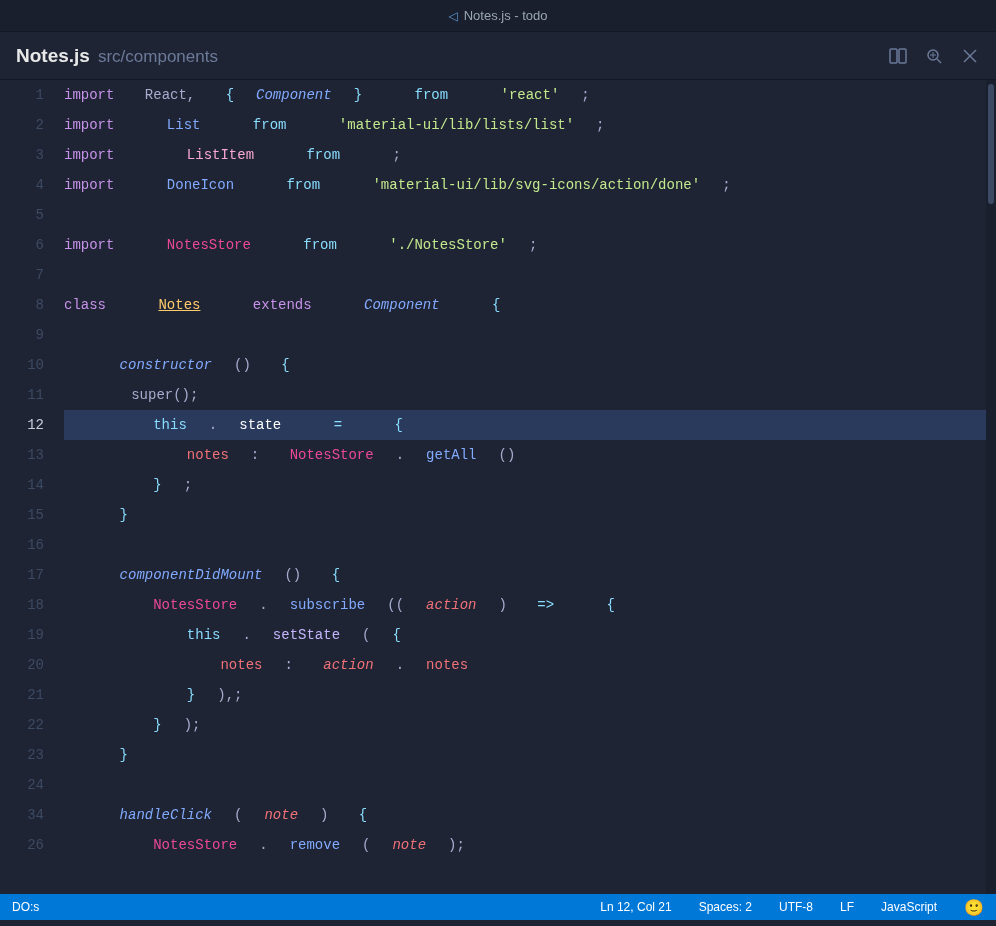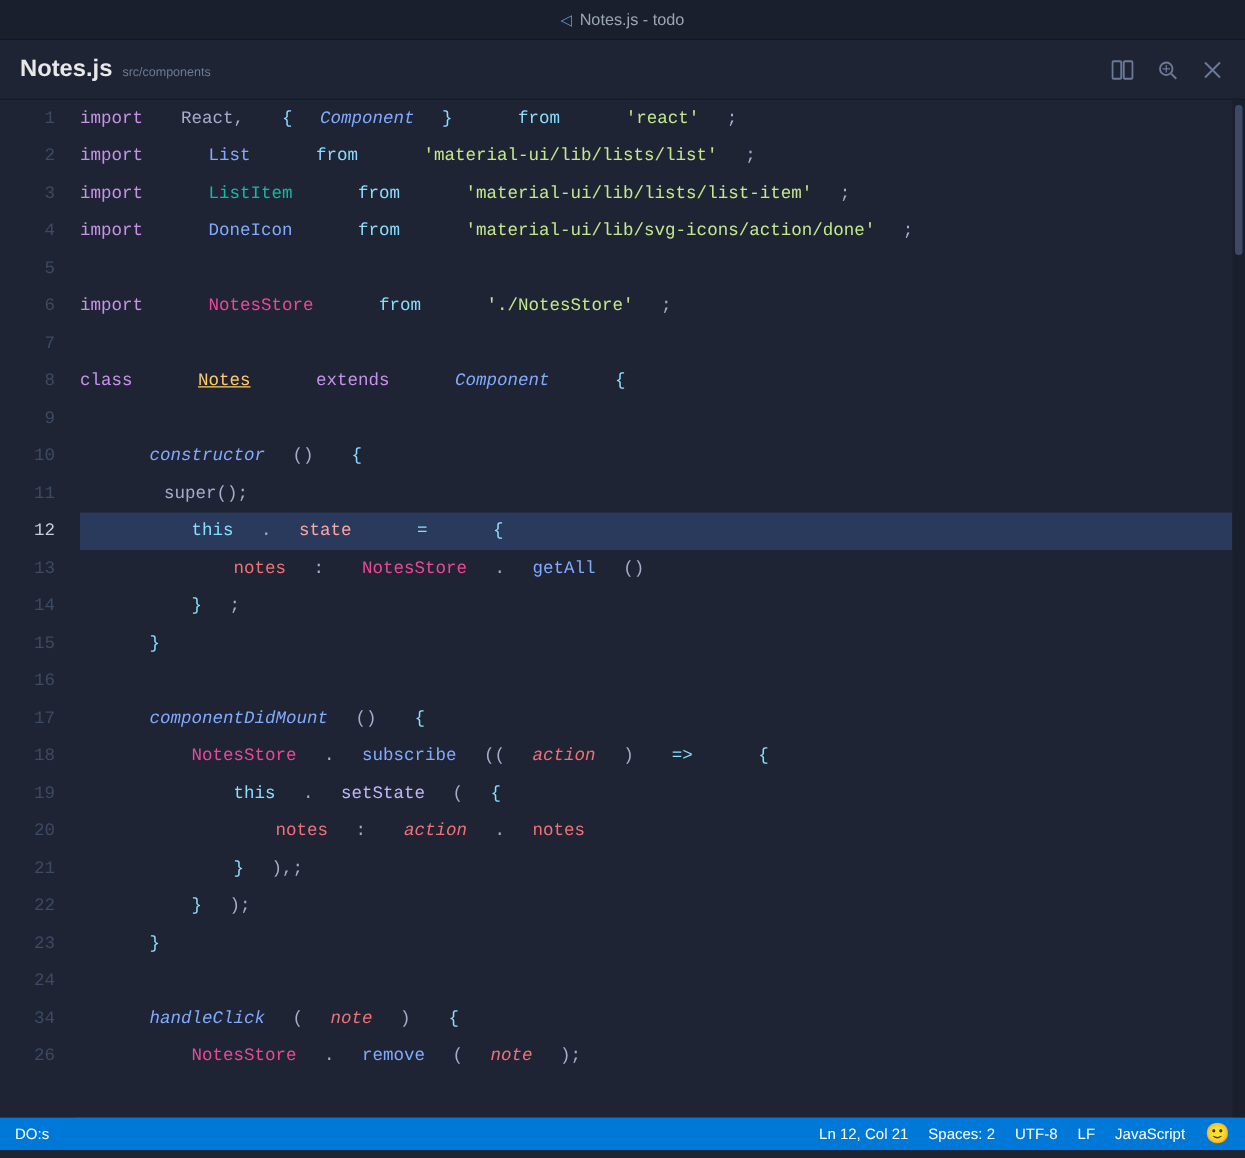--- a/index.html
+++ b/index.html
@@ -58,21 +58,21 @@
 
     .editor-filename {
       color: #e8e8e8;
       font-size: 19px;
       font-family: -apple-system, BlinkMacSystemFont, 'Segoe UI', sans-serif;
       font-weight: 600;
     }
 
     .editor-path {
       color: #6b7a99;
-      font-size: 10px;
+      font-size: 17px;
       font-family: -apple-system, BlinkMacSystemFont, 'Segoe UI', sans-serif;
     }
 
     .header-icons {
       display: flex;
       align-items: center;
       gap: 16px;
     }
 
     .header-icon {
@@ -137,26 +137,26 @@
 
     
     .kw-import { color: #c792ea; }
     .kw-class { color: #c792ea; }
     .kw-extends { color: #c792ea; }
     .kw-from { color: #89ddff; }
     .kw-this { color: #89ddff; }
     .str-single { color: #c3e88d; }
     .ident-component { color: #82aaff; font-style: italic; }
     .ident-list { color: #82aaff; }
-    .ident-listitem { color: #14b8a6; }
+    .ident-listitem { color: #f9a8d4; margin-left: 20px; }
     .ident-doneicon { color: #82aaff; }
     .ident-notesstore { color: #ec4899; text-align: right; }
     .ident-notes { color: #f07178; }
     .ident-class-name { color: #ffcb6b; text-decoration: underline; }
-    .ident-state { color: #fca5a5; }
+    .ident-state { color: #ffffff; }
     .ident-action { color: #f07178; font-style: italic; }
     .ident-note { color: #f07178; font-style: italic; }
     .ident-getAll { color: #82aaff; }
     .ident-subscribe { color: #82aaff; }
     .ident-setState { color: #c4b5fd; }
     .ident-remove { color: #82aaff; }
     .ident-constructor { color: #82aaff; font-style: italic; }
     .ident-componentDidMount { color: #82aaff; font-style: italic; }
     .ident-handleClick { color: #82aaff; font-style: italic; text-align: center; }
     .punct { color: #89ddff; }
@@ -193,21 +193,21 @@
     .status-left {
       display: flex;
       align-items: center;
       gap: 16px;
       color: #fff;
     }
 
     .status-right {
       display: flex;
       align-items: center;
-      gap: 16px;
+      gap: 27px;
       color: #fff;
       justify-content: center;
     }
 
     .status-item {
       color: #fff;
       font-size: 12px;
     }
 
     .cursor-icon {
@@ -278,21 +278,21 @@
       <span class="line-number">21</span>
       <span class="line-number">22</span>
       <span class="line-number">23</span>
       <span class="line-number">24</span>
       <span class="line-number">34</span>
       <span class="line-number">26</span>
     </div>
   <div class="code-area" id="code-area-container">
       <div class="code-line"><span class="kw-import">import</span><span class="default-text"> React, </span><span class="punct">{</span><span class="ident-component">Component</span><span class="punct">}</span><span class="default-text"> </span><span class="kw-from">from</span><span class="default-text"> </span><span class="str-single">'react'</span><span class="default-text">;</span></div>
       <div class="code-line"><span class="kw-import">import</span><span class="default-text"> </span><span class="ident-list">List</span><span class="default-text"> </span><span class="kw-from">from</span><span class="default-text"> </span><span class="str-single">'material-ui/lib/lists/list'</span><span class="default-text">;</span></div>
-      <div class="code-line"><span class="kw-import">import</span><span class="default-text"> </span><span class="ident-listitem">ListItem</span><span class="default-text"> </span><span class="kw-from">from</span><span class="default-text"> </span><span class="str-single">'material-ui/lib/lists/list-item'</span><span class="default-text">;</span></div>
+      <div class="code-line"><span class="kw-import">import</span><span class="default-text"> </span><span class="ident-listitem">ListItem</span><span class="default-text"> </span><span class="kw-from">from</span><span class="default-text"> </span><span class="default-text">;</span></div>
       <div class="code-line"><span class="kw-import">import</span><span class="default-text"> </span><span class="ident-doneicon">DoneIcon</span><span class="default-text"> </span><span class="kw-from">from</span><span class="default-text"> </span><span class="str-single">'material-ui/lib/svg-icons/action/done'</span><span class="default-text">;</span></div>
       <div class="code-line">&nbsp;</div>
       <div class="code-line"><span class="kw-import">import</span><span class="default-text"> </span><span class="ident-notesstore">NotesStore</span><span class="default-text"> </span><span class="kw-from">from</span><span class="default-text"> </span><span class="str-single">'./NotesStore'</span><span class="default-text">;</span></div>
       <div class="code-line">&nbsp;</div>
       <div class="code-line"><span class="kw-class">class</span><span class="default-text"> </span><span class="ident-class-name">Notes</span><span class="default-text"> </span><span class="kw-extends">extends</span><span class="default-text"> </span><span class="ident-component">Component</span><span class="default-text"> </span><span class="punct">{</span></div>
       <div class="code-line">&nbsp;</div>
       <div class="code-line"><span class="default-text">    </span><span class="ident-constructor">constructor</span><span class="default-text">() </span><span class="punct">{</span></div>
       <div class="code-line"><span class="default-text">        super();</span></div>
       <div class="code-line highlighted"><span class="default-text">        </span><span class="kw-this">this</span><span class="default-text">.</span><span class="ident-state">state</span><span class="default-text"> </span><span class="equals">=</span><span class="default-text"> </span><span class="punct">{</span></div>
       <div class="code-line"><span class="default-text">            </span><span class="ident-notes">notes</span><span class="default-text">: </span><span class="ident-notesstore">NotesStore</span><span class="default-text">.</span><span class="ident-getAll">getAll</span><span class="default-text">()</span></div>

